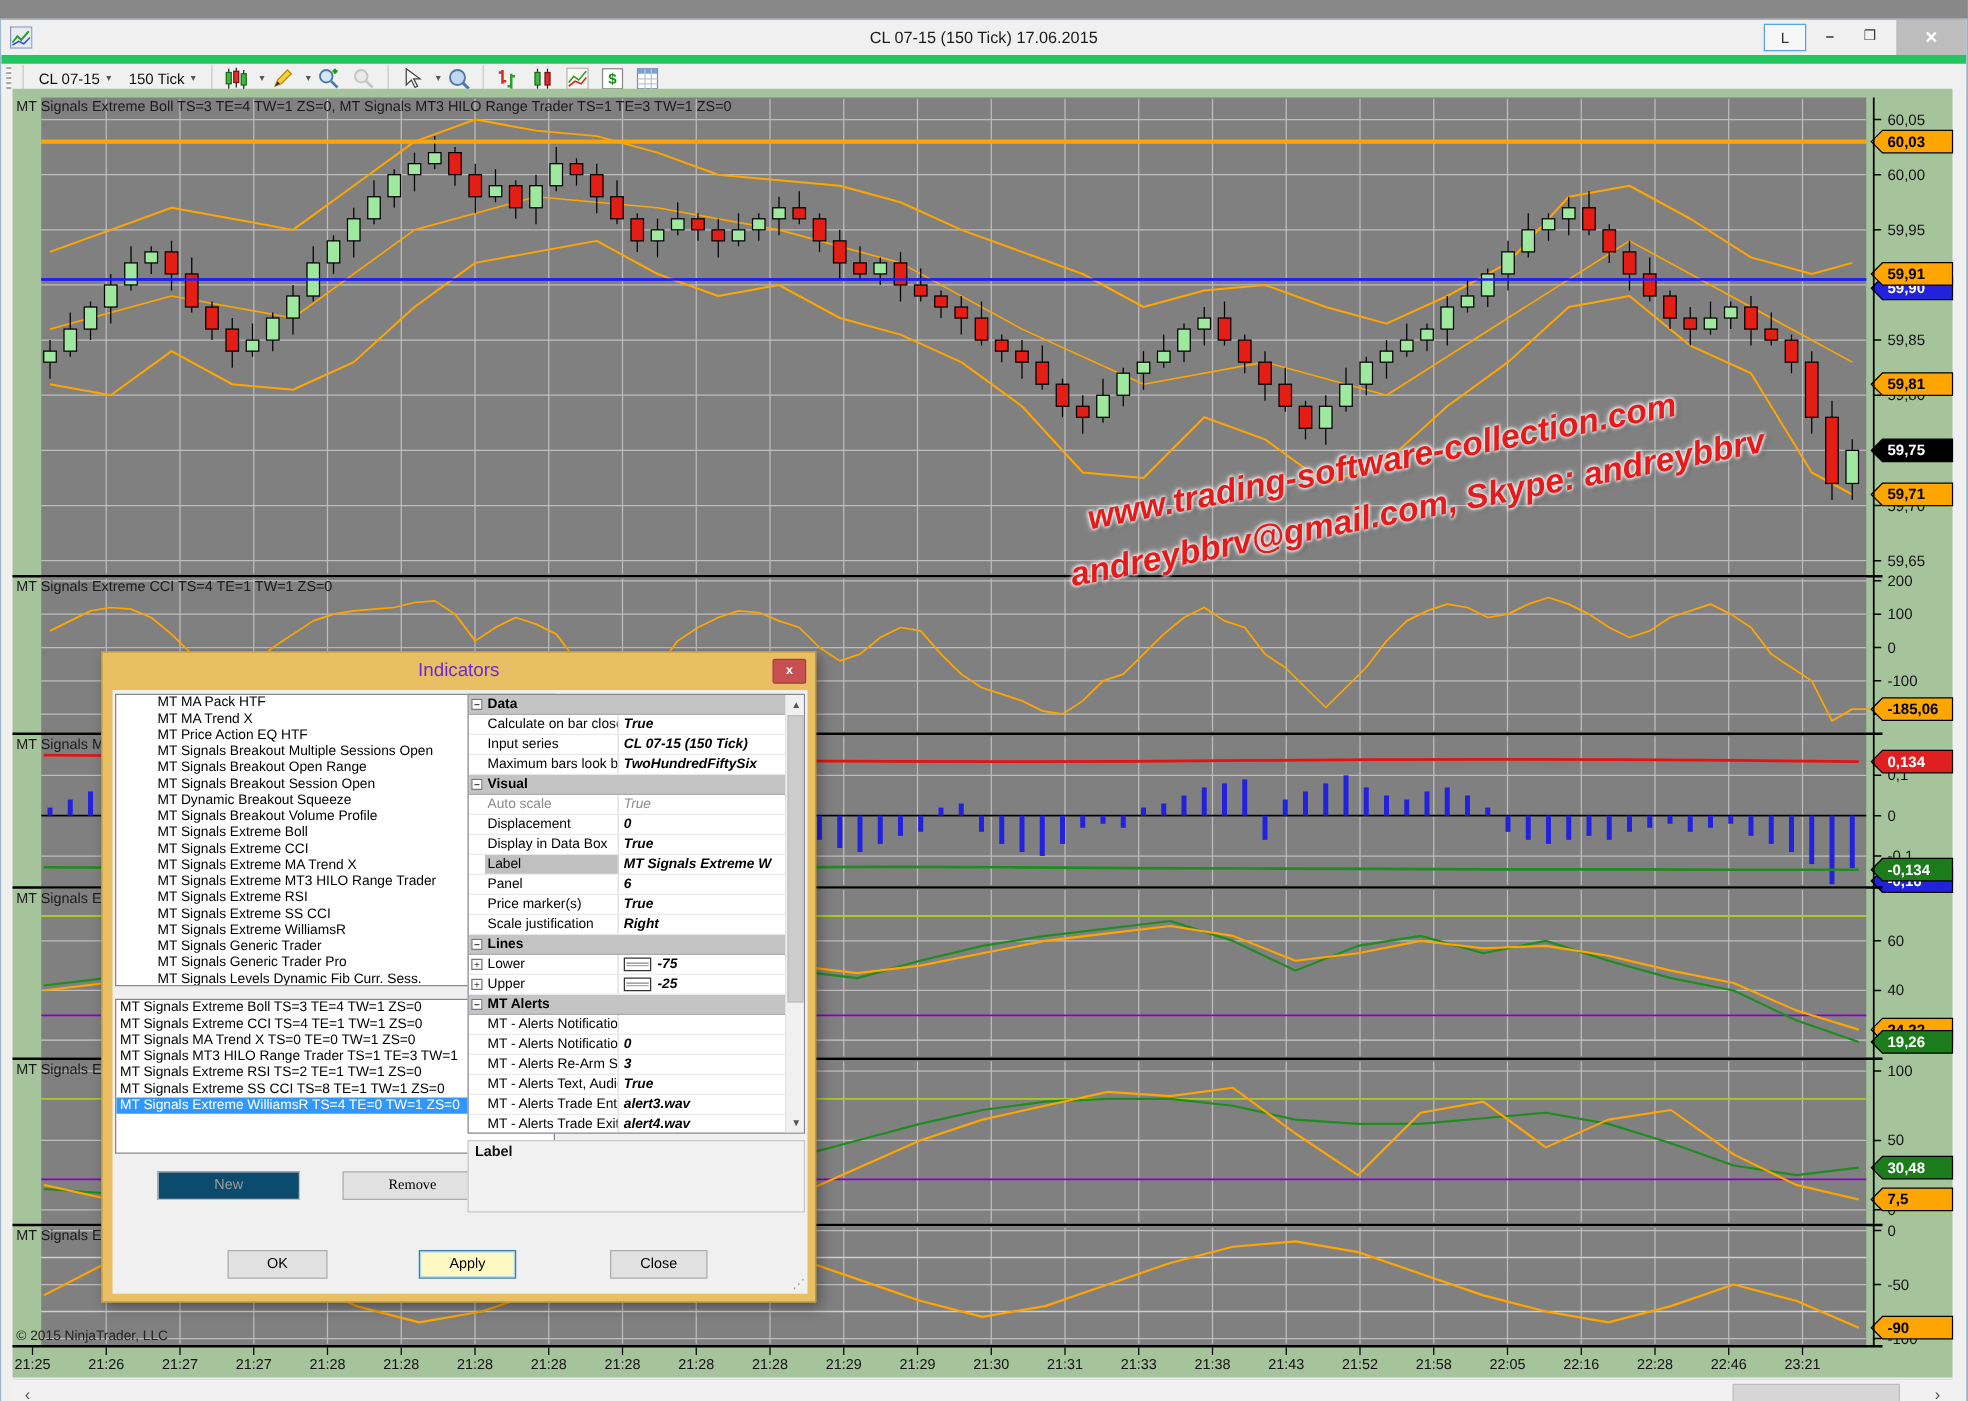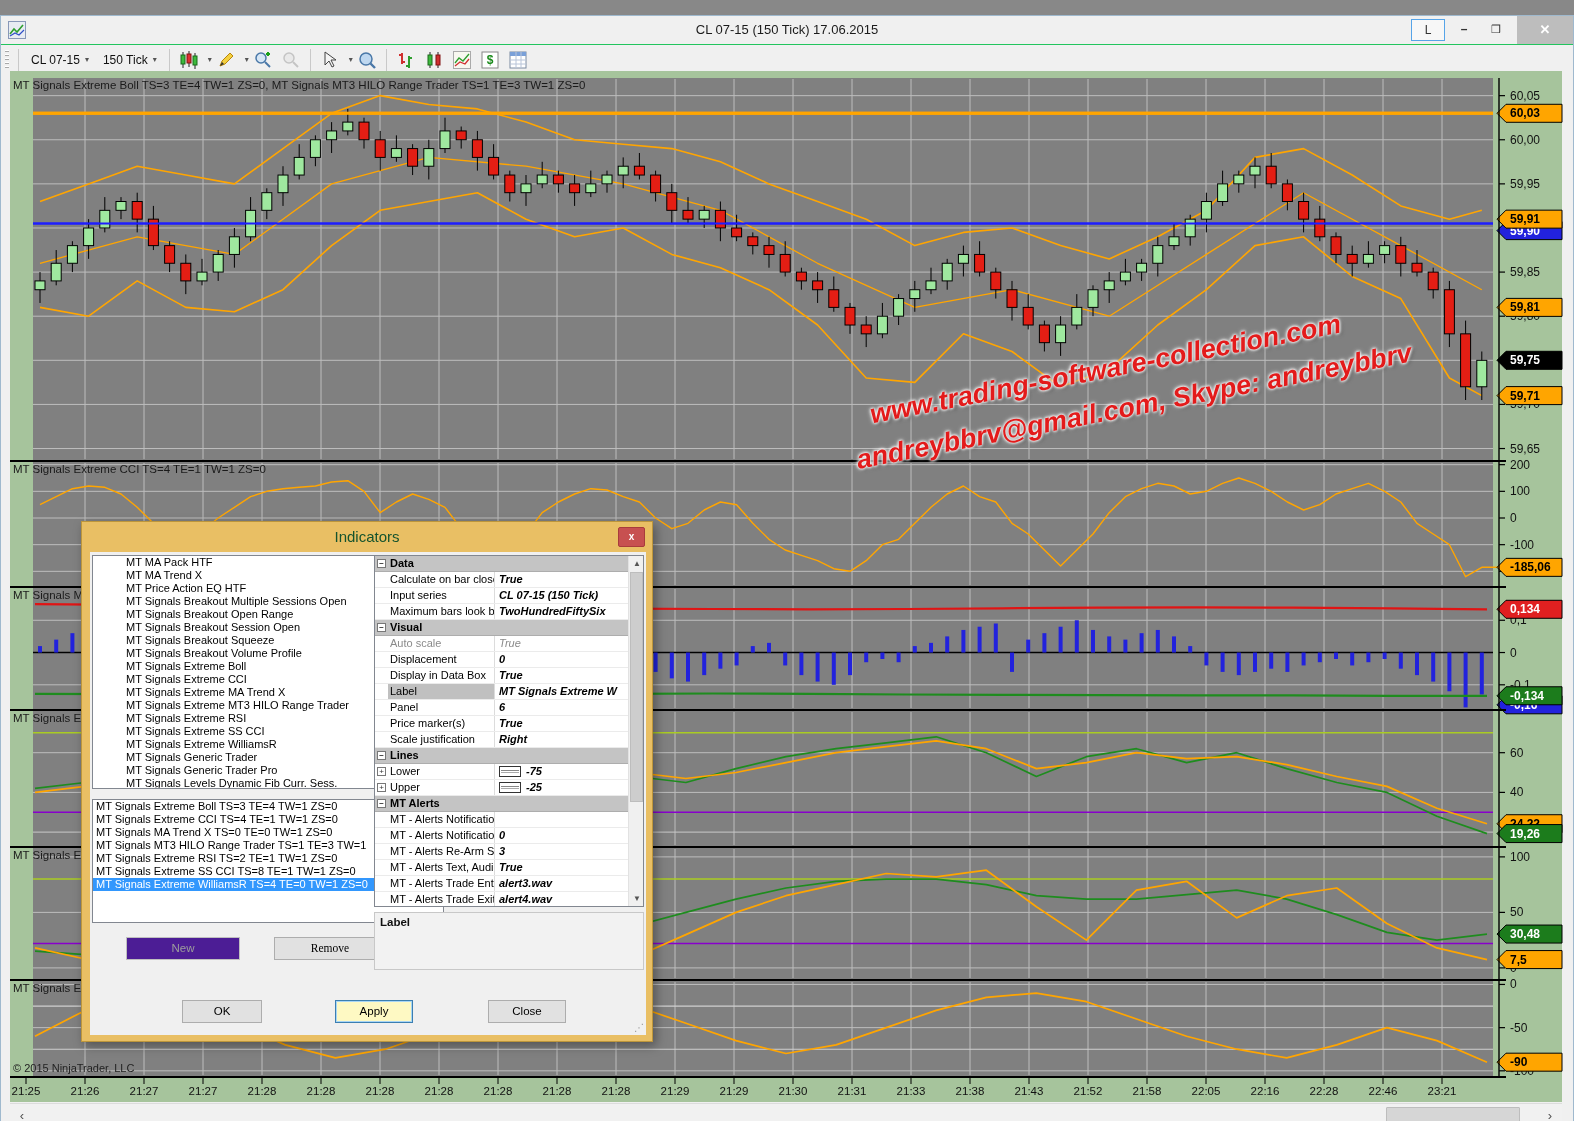--- a/index.html
+++ b/index.html
@@ -16,21 +16,21 @@
     text-align:center;font-size:13px;color:#1b1b1b;}
   .cap-btn{position:absolute;top:3px;height:22px;text-align:center;color:#333;
     font-size:12px;line-height:20px;}
   #btn-link{right:128px;width:34px;border:1px solid #56A4E8;background:#F7F7F7;color:#333;}
   #btn-min{right:94px;width:30px;font-weight:bold;}
   #btn-max{right:62px;width:30px;font-size:11px;}
   #btn-close{right:0;width:56px;height:28px;top:0;background:#BDBDBD;color:#fff;
     font-size:13px;line-height:28px;font-weight:bold;}
   
   #toolbar{position:absolute;left:0;top:28px;width:100%;height:30px;background:#F0F0F0;
-    border-top:1px solid #22c55e;display:flex;align-items:center;padding-left:4px;}
+    border-top:7px solid #22c55e;display:flex;align-items:center;padding-left:4px;}
   #tb-grip{width:7px;height:20px;margin-right:4px;
     background:repeating-linear-gradient(#FFF 0 1px,#A8A8A8 1px 2px,transparent 2px 4px);width:4px;}
   .tb-sep{width:1px;height:22px;background:#C9C9C9;margin:0 5px;}
   .tb-select{display:flex;align-items:center;font-size:12px;color:#111;padding:3px 7px;cursor:default;}
   .tb-caret{font-size:8px;color:#555;margin-left:5px;}
   .tb-btn{width:26px;height:24px;display:flex;align-items:center;justify-content:center;margin:0 1px;}
   .tb-btn svg{display:block;}
   
   #chart-svg{position:absolute;left:0;top:0;}
   
@@ -45,21 +45,21 @@
   .hs-arrow{position:absolute;top:0;width:24px;height:24px;color:#505050;font-size:13px;
     text-align:center;line-height:24px;}
   #hs-left{left:0;}
   #hs-right{right:0;}
   #hs-thumb{position:absolute;left:1376px;top:3px;width:134px;height:18px;background:#D6D6D6;
     border:1px solid #BDBDBD;border-radius:1px;}
   
   #dialog{position:absolute;left:80px;top:505px;width:572px;height:521px;
     background:#E9BF64;border:1px solid #BD963B;box-shadow:3px 4px 10px rgba(0,0,0,.35);}
   #dlg-title{position:absolute;left:0;top:0;width:100%;height:30px;line-height:30px;
-    text-align:center;font-size:15px;color:#14532d;}
+    text-align:center;font-size:15px;color:#6d28d9;}
   #dlg-close{position:absolute;right:7px;top:5px;width:27px;height:20px;background:#C75050;
     border:1px solid #A83C3C;border-radius:2px;color:#fff;font-size:10px;font-weight:bold;
     text-align:center;line-height:18px;}
   #dlg-body{position:absolute;left:8px;top:30px;width:556px;height:483px;background:#F0F0F0;}
   .listbox{position:absolute;background:#fff;border:1px solid #828790;overflow:hidden;font-size:11px;}
   #list-avail{left:2px;top:3px;width:352px;height:234px;}
   #list-sel{left:2px;top:247px;width:352px;height:124px;}
   .lb-item{height:13px;line-height:13px;padding-left:3px;white-space:nowrap;color:#000;}
   .lb-item.selected{background:#3297FD;color:#fff;}
   .vsb{position:absolute;right:0;top:0;width:16px;height:100%;background:#F0F0F0;
@@ -88,21 +88,21 @@
   .swatch:before{content:"";position:absolute;left:1px;right:1px;top:3px;height:1px;background:#888;}
   .swatch:after{content:"";position:absolute;left:1px;right:1px;bottom:3px;height:1px;background:#aaa;}
   #pg-scroll{position:absolute;right:0;top:0;width:15px;height:100%;background:#F0F0F0;border-left:1px solid #E2E2E2;}
   
   #dlg-desc{position:absolute;left:284px;top:360px;width:270px;height:58px;background:#F2F2F2;
     border:1px solid #C8C8C8;font-size:11px;padding:3px 5px;color:#111;line-height:13px;}
   #dlg-desc b{display:block;font-size:11.5px;margin-bottom:1px;}
   
   .dbtn{position:absolute;height:23px;background:#E1E1E1;border:1px solid #ADADAD;
     font-size:11.5px;text-align:center;line-height:21px;color:#000;}
-  #btn-new{left:36px;top:385px;width:114px;background:#4c1d95;border-color:#BFBFBF;color:#9d9d9d;}
+  #btn-new{left:36px;top:385px;width:114px;background:#0c4a6e;border-color:#BFBFBF;color:#9d9d9d;}
   #btn-remove{left:184px;top:385px;width:112px;font-family:Liberation Serif, serif;}
   #btn-ok{left:92px;top:448px;width:80px;}
   #btn-apply{left:245px;top:448px;width:78px;border:1px solid #3C7FB1;box-shadow:0 0 0 1px #A9D6F5 inset;background:#fef9c3;}
   #btn-close2{left:398px;top:448px;width:78px;}
   #dlg-grip{position:absolute;right:2px;bottom:2px;width:10px;height:10px;color:#999;font-size:10px;line-height:10px;}
 </style>
 </head>
 <body>
 
 <div id="window">
@@ -848,21 +848,21 @@
     <div id="dlg-close">x</div>
     <div id="dlg-body">
       <div class="listbox" id="list-avail">
         <div id="avail-items" style="margin-right:16px;padding-left:30px;">
             <div class="lb-item">MT MA Pack HTF</div>
             <div class="lb-item">MT MA Trend X</div>
             <div class="lb-item">MT Price Action EQ HTF</div>
             <div class="lb-item">MT Signals Breakout Multiple Sessions Open</div>
             <div class="lb-item">MT Signals Breakout Open Range</div>
             <div class="lb-item">MT Signals Breakout Session Open</div>
-            <div class="lb-item">MT Signals Breakout Squeeze</div>
+            <div class="lb-item">MT Dynamic Breakout Squeeze</div>
             <div class="lb-item">MT Signals Breakout Volume Profile</div>
             <div class="lb-item">MT Signals Extreme Boll</div>
             <div class="lb-item">MT Signals Extreme CCI</div>
             <div class="lb-item">MT Signals Extreme MA Trend X</div>
             <div class="lb-item">MT Signals Extreme MT3 HILO Range Trader</div>
             <div class="lb-item">MT Signals Extreme RSI</div>
             <div class="lb-item">MT Signals Extreme SS CCI</div>
             <div class="lb-item">MT Signals Extreme WilliamsR</div>
             <div class="lb-item">MT Signals Generic Trader</div>
             <div class="lb-item">MT Signals Generic Trader Pro</div>

